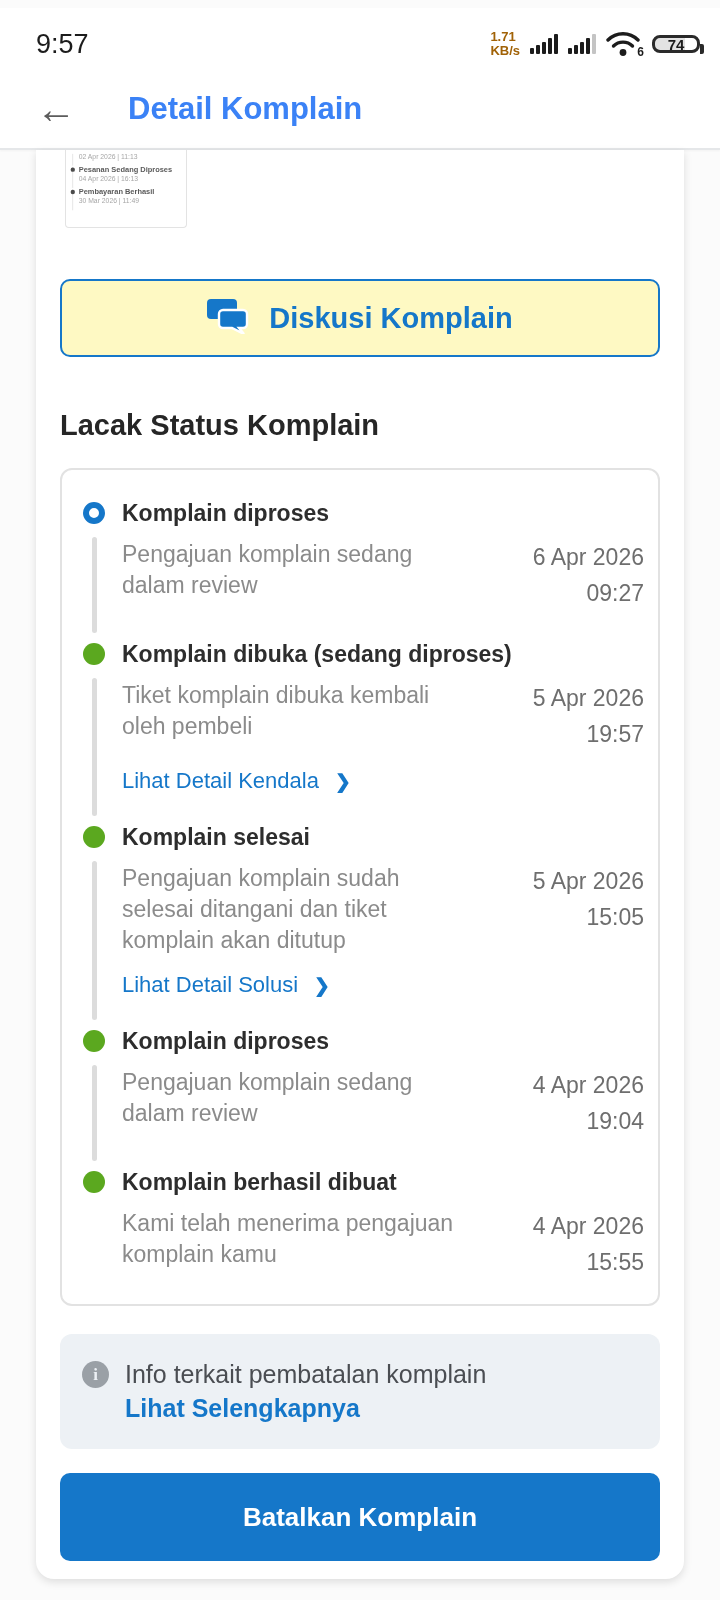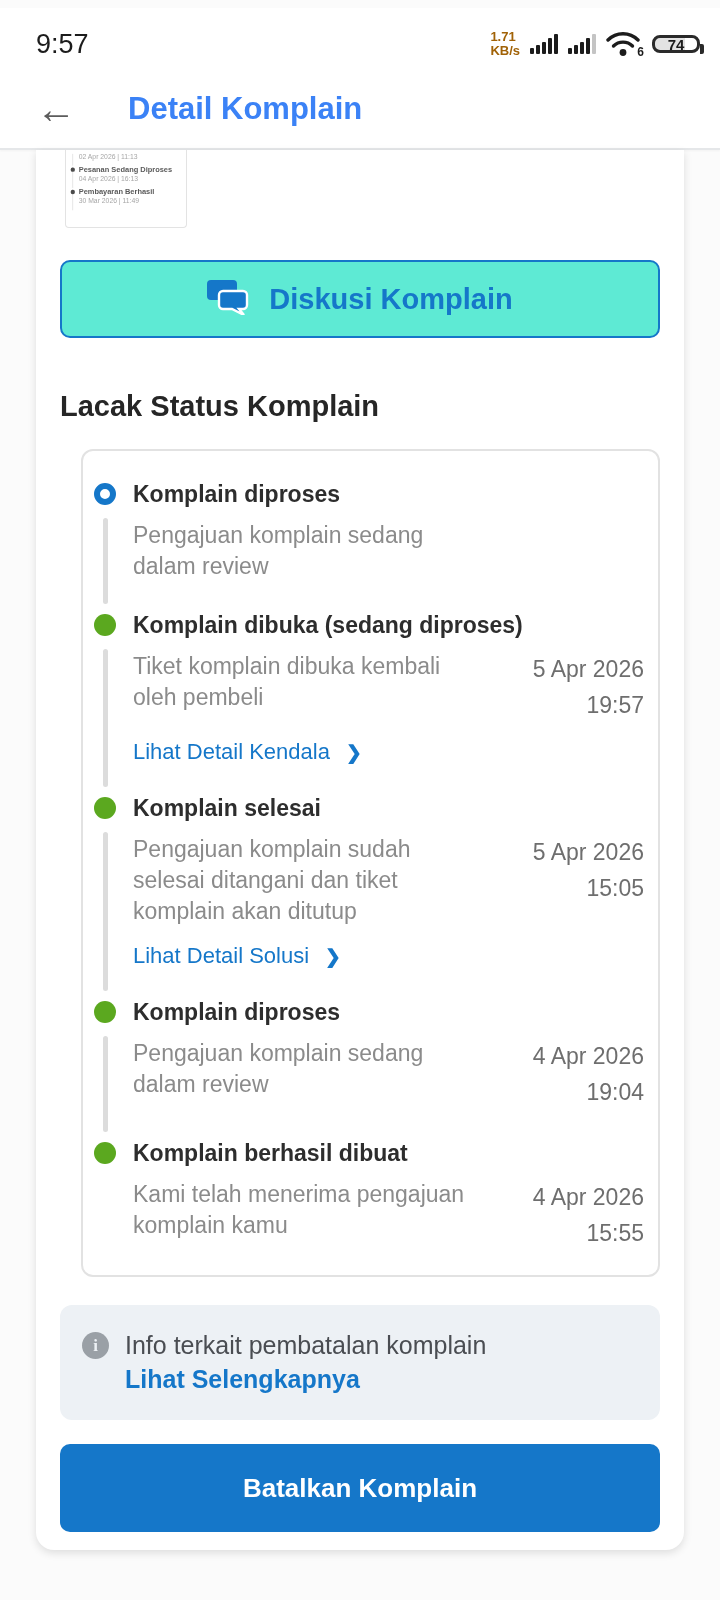--- a/index.html
+++ b/index.html
@@ -41,29 +41,29 @@
                border-radius:0 0 4px 4px; height:78px; overflow:hidden; padding:2px 4px; }
   .mini-inner { transform:scale(.62); transform-origin:top left; width:185px; }
   .mini-item { position:relative; padding-left:14px; margin-bottom:7px; }
   .mini-item::before { content:""; position:absolute; left:4px; top:3px; bottom:-8px; width:1px; background:#d7d7d7; }
   .mini-item.dotted::after { content:""; position:absolute; left:1px; top:4px; width:7px; height:7px;
                              border-radius:50%; background:#4b4b4b; }
   .mini-title { font-size:12px; color:#5a5a5a; font-weight:600; line-height:15px; }
   .mini-date { font-size:11px; color:#a6a6a6; line-height:14px; }
 
   
-  .discuss-btn { margin-top:32px; height:78px; border:2px solid #1577C9; border-radius:10px;
-                 background:#5eead4; display:flex; align-items:center; justify-content:center; gap:20px; cursor:pointer; }
+  .discuss-btn { margin-top:51px; height:78px; border:2px solid #1577C9; border-radius:10px;
+                 background:#fef9c3; display:flex; align-items:center; justify-content:center; gap:20px; cursor:pointer; }
   .discuss-btn .lbl { font-size:29px; font-weight:700; color:#1577C9; }
 
   
   .section-title { margin-top:52px; font-size:29px; font-weight:700; color:#262626; }
 
   
-  .track-card { margin-top:26px; border:2px solid #e2e2e2; border-radius:12px; padding:30px 14px 10px 10px;margin-left:21px; }
+  .track-card { margin-top:26px; border:2px solid #e2e2e2; border-radius:12px; padding:30px 14px 10px 20px; }
   .t-item { display:grid; grid-template-columns:24px 1fr; column-gap:16px; }
   .t-dot { width:22px; height:22px; border-radius:50%; margin-top:2px; justify-self:center; }
   .t-dot.done { background:#5BA81F; }
   .t-dot.current { background:#fff; border:6px solid #1577C9; }
   .t-title { font-size:23px; font-weight:700; color:#2d2d2d; line-height:27px; }
   .t-rail { justify-self:center; width:5px; border-radius:3px; background:#dcdcdc; margin:10px 0 8px; }
   .t-rail.none { background:transparent; }
   .t-body { padding:12px 0 30px 0; }
   .t-row { display:flex; justify-content:space-between; }
   .t-desc { width:352px; font-size:23px; color:#8b8b8b; line-height:31px; }
@@ -165,20 +165,24 @@
 
   <div class="track-card">
 
     <div class="t-item">
       <div class="t-dot current"></div>
       <div class="t-title">Komplain diproses</div>
       <div class="t-rail"></div>
       <div class="t-body">
         <div class="t-row">
           <div class="t-desc">Pengajuan komplain sedang dalam review</div>
+          <div class="t-when">
+            <div>6 Apr 2026</div>
+            <div>09:27</div>
+          </div>
         </div>
       </div>
     </div>
 
     <div class="t-item">
       <div class="t-dot done"></div>
       <div class="t-title">Komplain dibuka (sedang diproses)</div>
       <div class="t-rail"></div>
       <div class="t-body">
         <div class="t-row">

